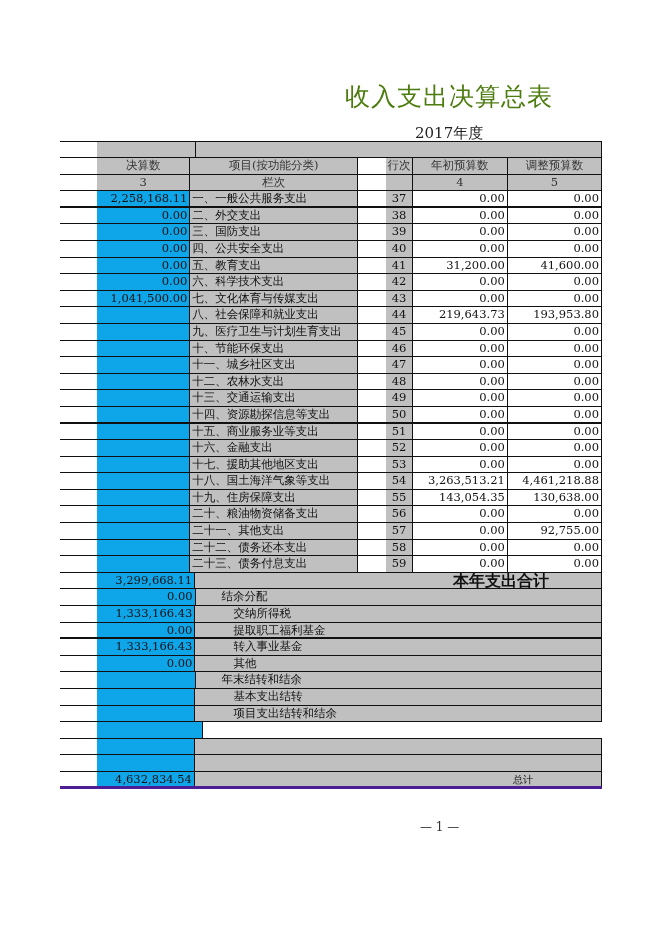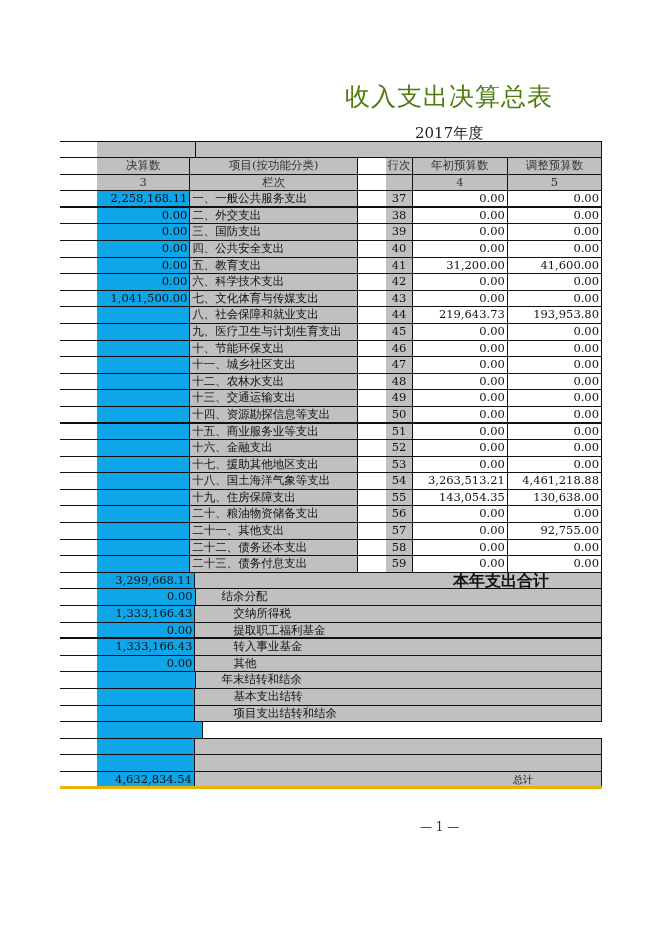--- a/index.html
+++ b/index.html
@@ -41,21 +41,21 @@
   .row {
     display: flex;
     height: 16.6px;
     box-sizing: border-box;
     border-bottom: 1px solid #111;
     font-size: 11.5px;
     line-height: 15.6px;
     padding-left: 37px;
   }
   .row.thick { border-bottom: 2px solid #111; }
-  .row.verythick { border-bottom: 3px solid #eab308; }
+  .row.verythick { border-bottom: 3px solid #4c1d95; }
   .c {
     box-sizing: border-box;
     overflow: hidden;
     white-space: nowrap;
   }
   .c-amt  { width: 106px; text-align: right; padding-right: 2px; background: #0ea5e9; border-right: 1px solid #111; }
   .c-item { width: 191px; padding-left: 2px; background: #c0c0c0; border-right: 1px solid #111; }
   .c-line { width: 30px; text-align: center; background: #c0c0c0; border-right: 1px solid #111; margin-left: 28px; }
   .c-b1   { width: 108px; text-align: right; padding-right: 2px; background: #fff; border-right: 1px solid #111; }
   .c-b2   { width: 107px; text-align: right; padding-right: 2px; background: #fff; border-right: 1px solid #111; }

